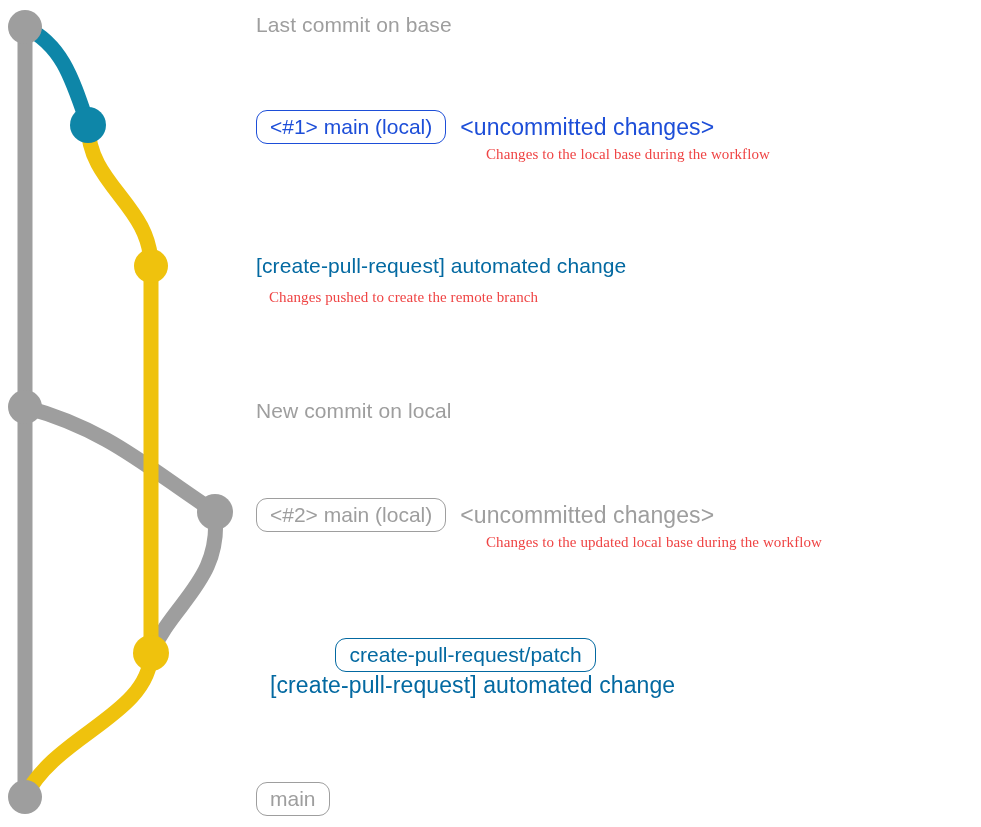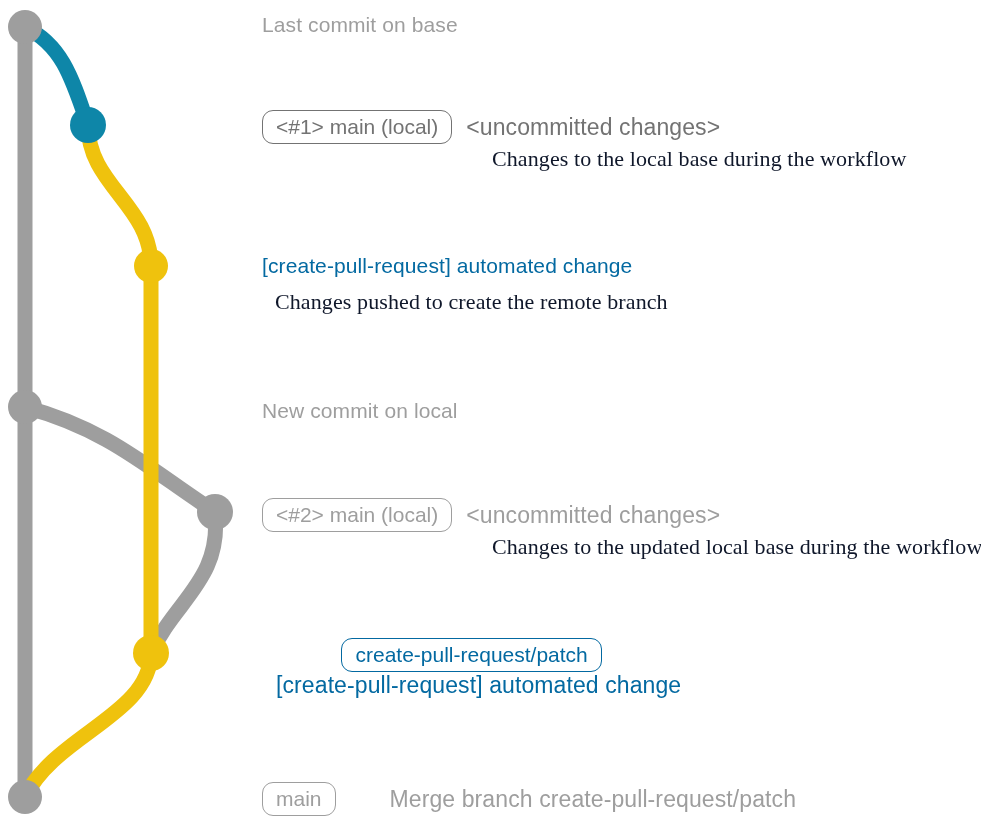--- a/index.html
+++ b/index.html
@@ -19,21 +19,21 @@
   #graph-svg {
     position: absolute;
     left: 0;
     top: 0;
     width: 981px;
     height: 827px;
   }
 
   .label-layer {
     position: absolute;
-    left: 6px;
+    left: 0;
     top: 0;
     width: 883px;
     height: 827px;
   }
 
   .row {
     position: absolute;
     display: flex;
     align-items: center;
     white-space: nowrap;
@@ -62,29 +62,29 @@
   .subject {
     font-family: "Liberation Sans", sans-serif;
     font-size: 23px;
     margin-left: 14px;
     letter-spacing: 0.1px;
   }
 
   .desc {
     position: absolute;
     font-family: "Liberation Serif", serif;
-    font-size: 22px;
-    color: #0f172a;
+    font-size: 15px;
+    color: #ef4444;
     white-space: nowrap;
     letter-spacing: 0.1px;
   }
 
   
   .c-gray   { color: #9e9e9e; }
-  .c-teal   { color: #737373; }
+  .c-teal   { color: #1d4ed8; }
   .c-yellow { color: #0369a1; }
 </style>
 </head>
 <body>
 
 <svg id="graph-svg" viewBox="0 0 981 827">
 
   <path d="M 25 27 L 25 407" stroke="#9e9e9e" stroke-width="15" fill="none" stroke-linecap="round"></path>
 
   <path d="M 25 407 L 25 797" stroke="#9e9e9e" stroke-width="15" fill="none" stroke-linecap="round"></path>
@@ -135,18 +135,17 @@
     <span class="badge c-gray">&lt;#2&gt; main (local)</span>
     <span class="subject c-gray">&lt;uncommitted changes&gt;</span>
   </div>
   <div class="desc" style="left:486px; top:534px;">Changes to the updated local base during the workflow</div>
 
   <div class="row" style="left:256px; top:638px;flex-direction:column;">
     <span class="badge c-yellow">create-pull-request/patch</span>
     <span class="subject c-yellow">[create-pull-request] automated change</span>
   </div>
 
-  <div class="row" style="left:256px; top:782px;gap:40px;">
+  <div class="row" style="left:256px; top:782px;">
     <span class="badge c-gray">main</span>
-    <span class="subject c-gray">Merge branch create-pull-request/patch</span>
   </div>
 
 </div>
 
 </body></html>

